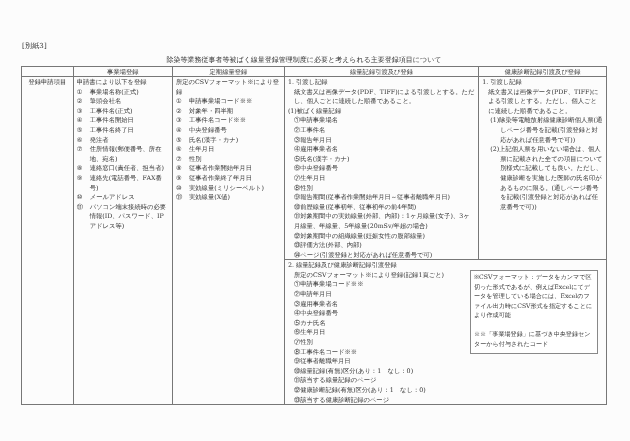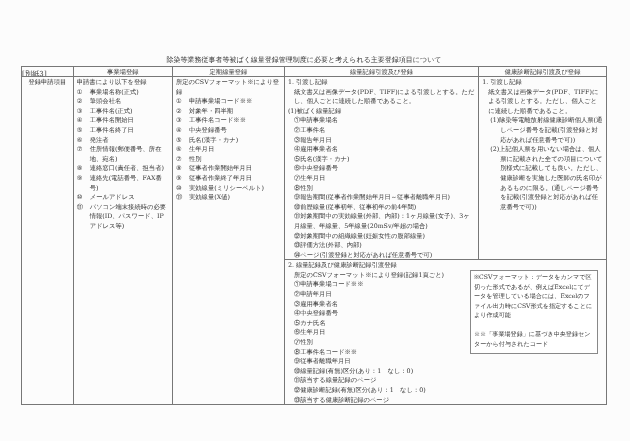--- a/index.html
+++ b/index.html
@@ -1,18 +1,18 @@
 <!DOCTYPE html>
 <html><head>
 <meta charset="utf-8">
 <style>
   html, body { margin:0; padding:0; background:#fcfcfc; }
   body { width:630px; height:441px; position:relative; overflow:hidden;
          font-family:"DejaVu Serif", serif; color:#333; }
-  .label-top { position:absolute; left:22px; top:41px; font-size:7px; letter-spacing:0.2px;margin-top:28px; }
+  .label-top { position:absolute; left:22px; top:41px; font-size:7px; letter-spacing:0.2px; }
   .doc-title { position:absolute; left:0; width:608px; top:55px; text-align:center; font-size:7px; }
   table.main { position:absolute; left:21px; top:66px; width:586px; border-collapse:collapse;
                table-layout:fixed; font-size:6.3px; line-height:9.6px; }
   table.main td, table.main th { border:1px solid #777; vertical-align:top; padding:0 3px; }
   table.main th { font-weight:normal; text-align:center; height:9px; line-height:9px; padding:0 2px; }
   .c1 { width:49px; } .c2 { width:94px; } .c3 { width:106px; } .c4 { width:184px; } .c5 { width:121px; }
   .rowlabel { text-align:center; }
   .numlist { list-style:none; margin:0; padding:0; }
   .numlist li { display:flex; }
   .numlist li .n { width:13px; flex:none; }

